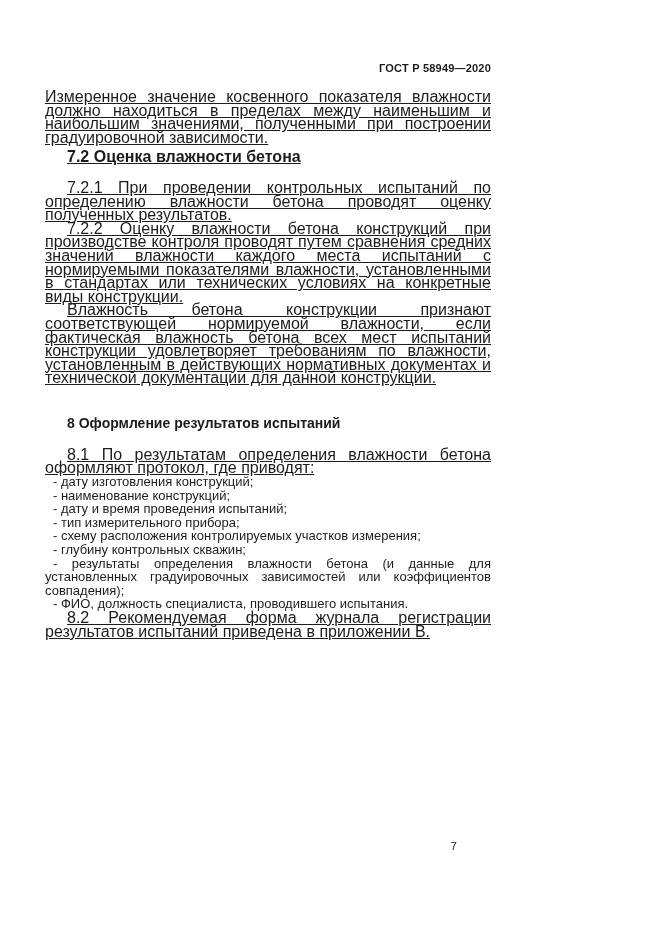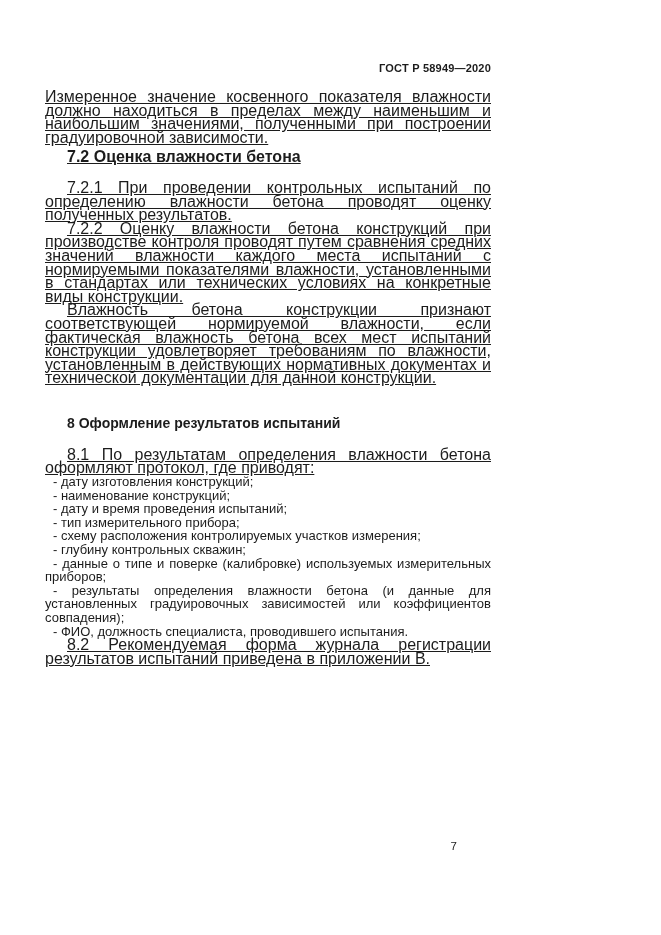--- a/index.html
+++ b/index.html
@@ -88,21 +88,20 @@
 
     <p class="para indent">8.1 По результатам определения влажности бетона оформляют протокол, где приводят:</p>
 
     <div class="protocol-list">
         <div class="list-item">- дату изготовления конструкций;</div>
         <div class="list-item">- наименование конструкций;</div>
         <div class="list-item">- дату и время проведения испытаний;</div>
         <div class="list-item">- тип измерительного прибора;</div>
         <div class="list-item">- схему расположения контролируемых участков измерения;</div>
         <div class="list-item">- глубину контрольных скважин;</div>
-        <div class="list-item">- данные о типе и поверке (калибровке) используемых измерительных приборов;</div>
         <div class="list-item">- результаты определения влажности бетона (и данные для установленных градуировочных зависимостей или коэффициентов совпадения);</div>
         <div class="list-item">- ФИО, должность специалиста, проводившего испытания.</div>
       </div>
 
     <p class="para indent">8.2 Рекомендуемая форма журнала регистрации результатов испытаний приведена в приложении В.</p>
 
   </div>
 
   <div class="page-number">7</div>
 

